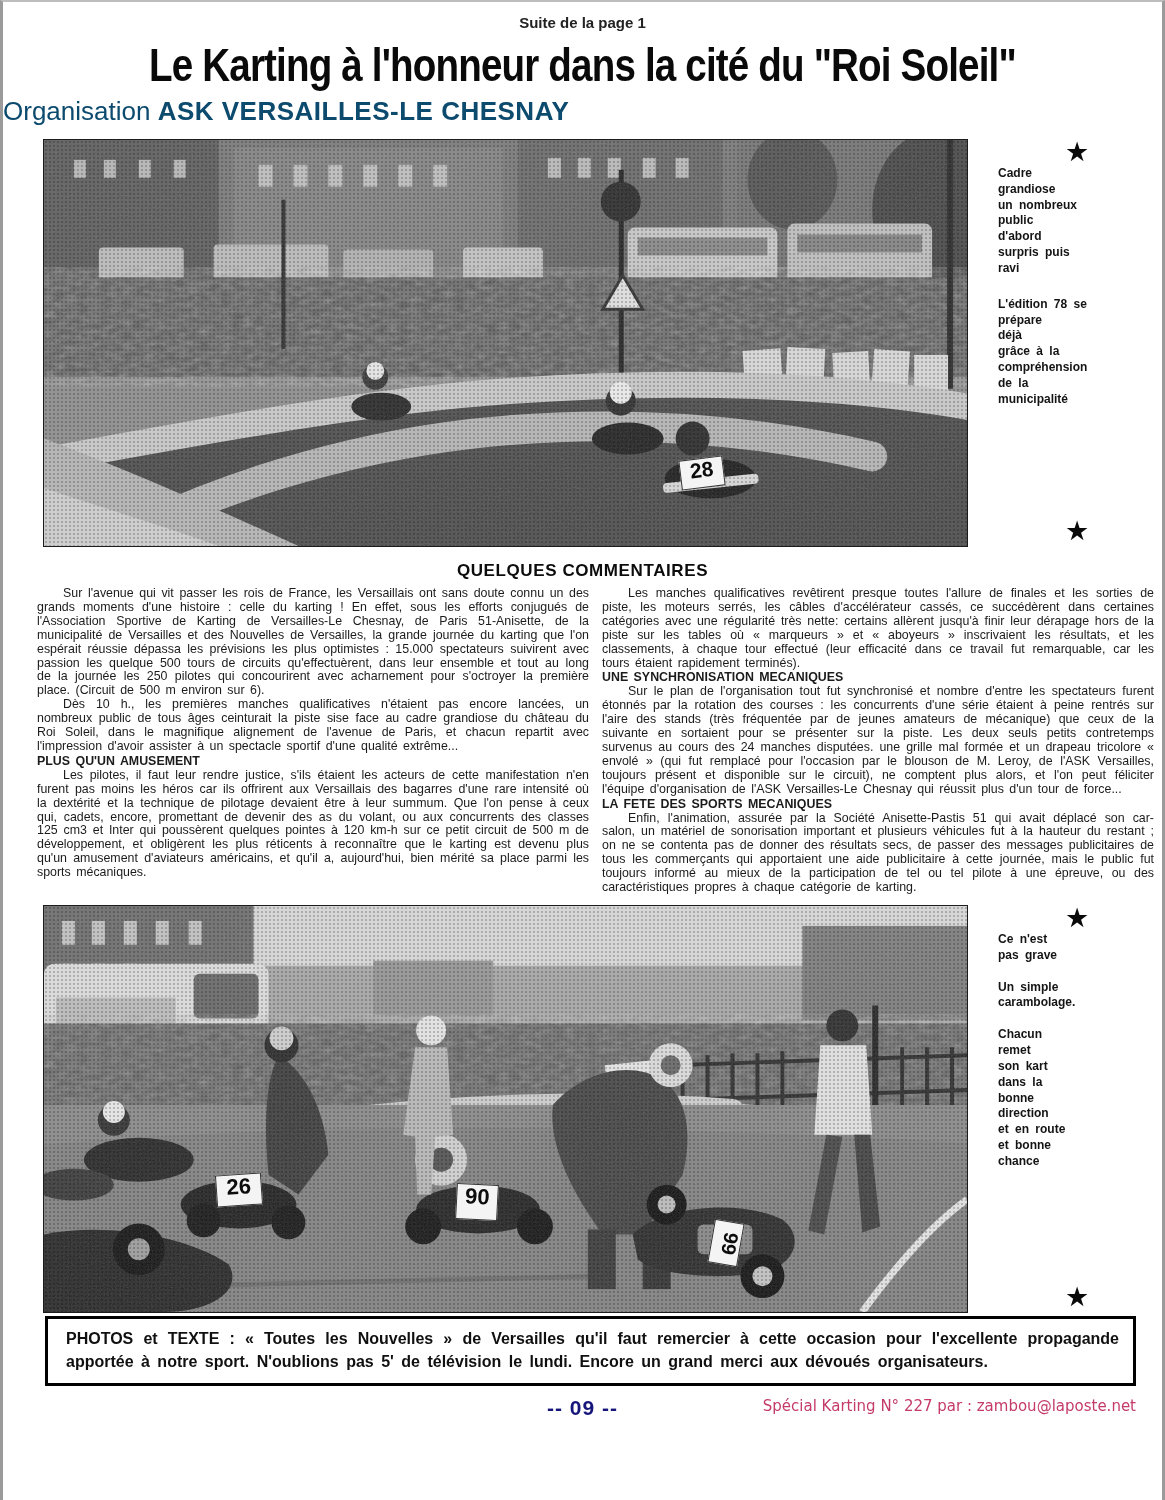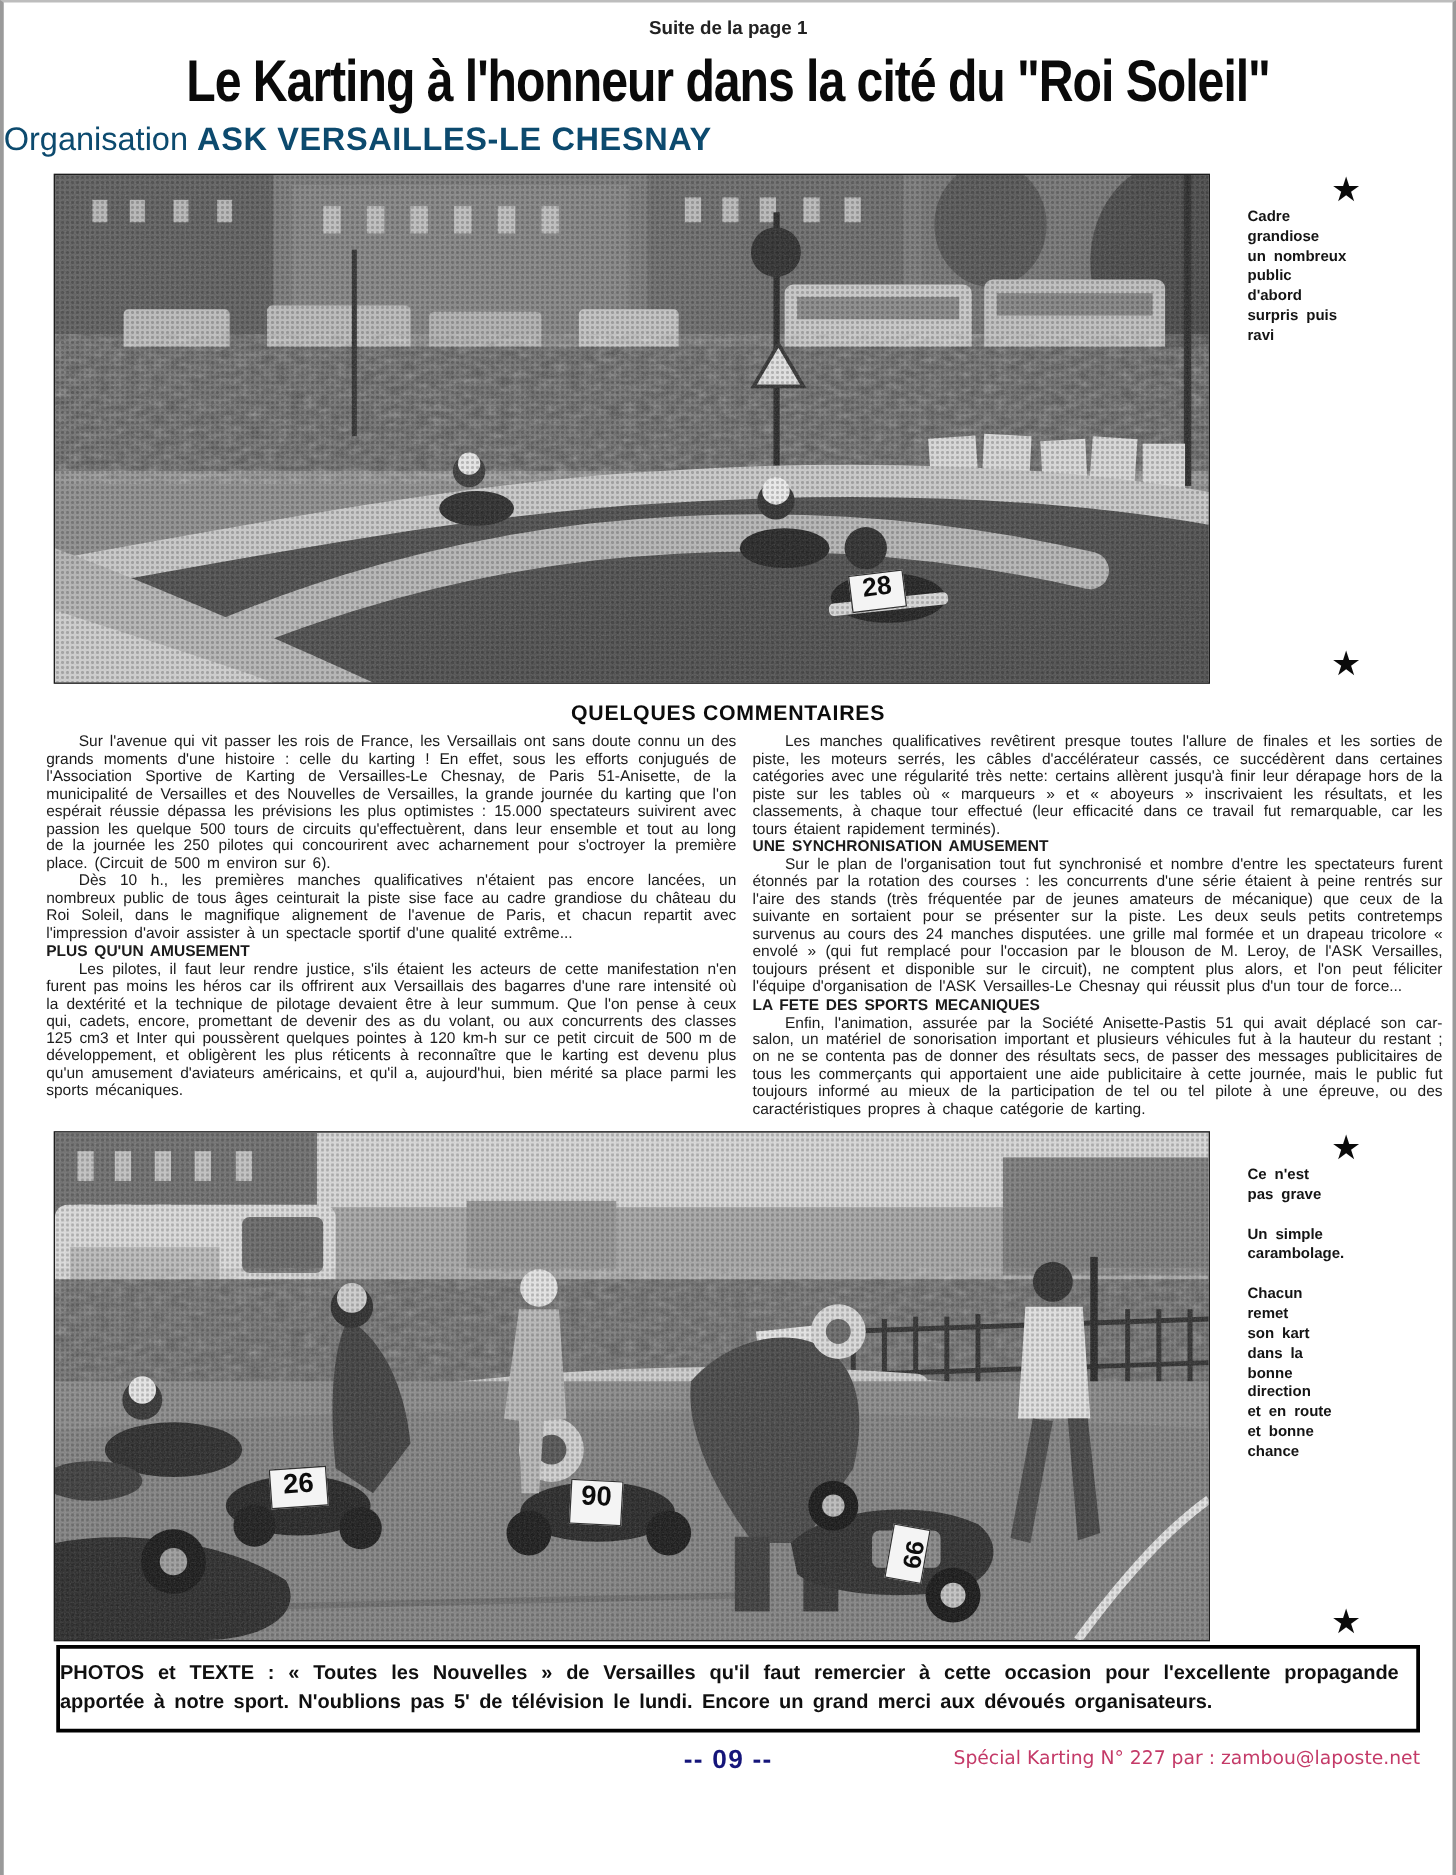--- a/index.html
+++ b/index.html
@@ -49,21 +49,21 @@
   .sidebar.short-gap .side-block + .side-block{margin-top:16px;}
   
   .section-heading{margin-top:14px;text-align:center;font-size:17px;font-weight:bold;letter-spacing:0.6px;color:#0c0c0c;}
   .columns{display:flex;gap:13px;padding:6px 5px 0 34px;box-sizing:border-box;}
   .col{width:552px;flex:0 0 auto;text-align:justify;font-size:12.4px;line-height:13.9px;color:#1b1b1b;word-spacing:2px;}
   .col p{margin:0;text-indent:26px;}
   .col .subhead{font-weight:bold;text-indent:0;margin-top:1px;}
   
   .caption-box{
     margin:3px 26px 0 42px;border:3px solid #000;background:#fff;
-    padding:8px 14px 10px 0;box-sizing:border-box;
+    padding:8px 14px 10px 18px;box-sizing:border-box;
     font-weight:bold;font-size:16px;line-height:1.45;color:#101010;text-align:justify;word-spacing:3px;
   }
   
   .footer{position:relative;height:38px;margin-top:4px;}
   .page-number{
     position:absolute;left:0;right:0;top:6px;text-align:center;
     font-size:21px;font-weight:bold;color:#15157a;letter-spacing:1px;
   }
   .credit{
     position:absolute;right:26px;top:7px;font-family:"DejaVu Sans",sans-serif;
@@ -186,35 +186,42 @@
     </div>
     <div class="sidebar">
       <div class="star">★</div>
       <div class="side-block">Cadre
 grandiose
 un nombreux
 public
 d'abord
 surpris puis
 ravi</div>
+      <div class="side-block">L'édition 78 se
+prépare
+déjà
+grâce à la
+compréhension
+de la
+municipalité</div>
       <div class="star bottom">★</div>
     </div>
   </div>
 
   <div class="section-heading">QUELQUES COMMENTAIRES</div>
   <div class="columns">
     <div class="col">
       <p>Sur l'avenue qui vit passer les rois de France, les Versaillais ont sans doute connu un des grands moments d'une histoire : celle du karting ! En effet, sous les efforts conjugués de l'Association Sportive de Karting de Versailles-Le Chesnay, de Paris 51-Anisette, de la municipalité de Versailles et des Nouvelles de Versailles, la grande journée du karting que l'on espérait réussie dépassa les prévisions les plus optimistes : 15.000 spectateurs suivirent avec passion les quelque 500 tours de circuits qu'effectuèrent, dans leur ensemble et tout au long de la journée les 250 pilotes qui concourirent avec acharnement pour s'octroyer la première place. (Circuit de 500 m environ sur 6).</p>
       <p>Dès 10 h., les premières manches qualificatives n'étaient pas encore lancées, un nombreux public de tous âges ceinturait la piste sise face au cadre grandiose du château du Roi Soleil, dans le magnifique alignement de l'avenue de Paris, et chacun repartit avec l'impression d'avoir assister à un spectacle sportif d'une qualité extrême...</p>
       <div class="subhead">PLUS QU'UN AMUSEMENT</div>
       <p>Les pilotes, il faut leur rendre justice, s'ils étaient les acteurs de cette manifestation n'en furent pas moins les héros car ils offrirent aux Versaillais des bagarres d'une rare intensité où la dextérité et la technique de pilotage devaient être à leur summum. Que l'on pense à ceux qui, cadets, encore, promettant de devenir des as du volant, ou aux concurrents des classes 125 cm3 et Inter qui poussèrent quelques pointes à 120 km-h sur ce petit circuit de 500 m de développement, et obligèrent les plus réticents à reconnaître que le karting est devenu plus qu'un amusement d'aviateurs américains, et qu'il a, aujourd'hui, bien mérité sa place parmi les sports mécaniques.</p>
     </div>
     <div class="col">
       <p>Les manches qualificatives revêtirent presque toutes l'allure de finales et les sorties de piste, les moteurs serrés, les câbles d'accélérateur cassés, ce succédèrent dans certaines catégories avec une régularité très nette: certains allèrent jusqu'à finir leur dérapage hors de la piste sur les tables où « marqueurs » et « aboyeurs » inscrivaient les résultats, et les classements, à chaque tour effectué (leur efficacité dans ce travail fut remarquable, car les tours étaient rapidement terminés).</p>
-      <div class="subhead">UNE SYNCHRONISATION AMUSEMENT</div>
+      <div class="subhead">UNE SYNCHRONISATION MECANIQUES</div>
       <p>Sur le plan de l'organisation tout fut synchronisé et nombre d'entre les spectateurs furent étonnés par la rotation des courses : les concurrents d'une série étaient à peine rentrés sur l'aire des stands (très fréquentée par de jeunes amateurs de mécanique) que ceux de la suivante en sortaient pour se présenter sur la piste. Les deux seuls petits contretemps survenus au cours des 24 manches disputées. une grille mal formée et un drapeau tricolore « envolé » (qui fut remplacé pour l'occasion par le blouson de M. Leroy, de l'ASK Versailles, toujours présent et disponible sur le circuit), ne comptent plus alors, et l'on peut féliciter l'équipe d'organisation de l'ASK Versailles-Le Chesnay qui réussit plus d'un tour de force...</p>
       <div class="subhead">LA FETE DES SPORTS MECANIQUES</div>
       <p>Enfin, l'animation, assurée par la Société Anisette-Pastis 51 qui avait déplacé son car-salon, un matériel de sonorisation important et plusieurs véhicules fut à la hauteur du restant ; on ne se contenta pas de donner des résultats secs, de passer des messages publicitaires de tous les commerçants qui apportaient une aide publicitaire à cette journée, mais le public fut toujours informé au mieux de la participation de tel ou tel pilote à une épreuve, ou des caractéristiques propres à chaque catégorie de karting.</p>
     </div>
   </div>
 
   <div class="photo-row" style="margin-top:10px;">
     <div class="photo">
       <svg viewBox="0 0 925 408" preserveAspectRatio="none">
 

